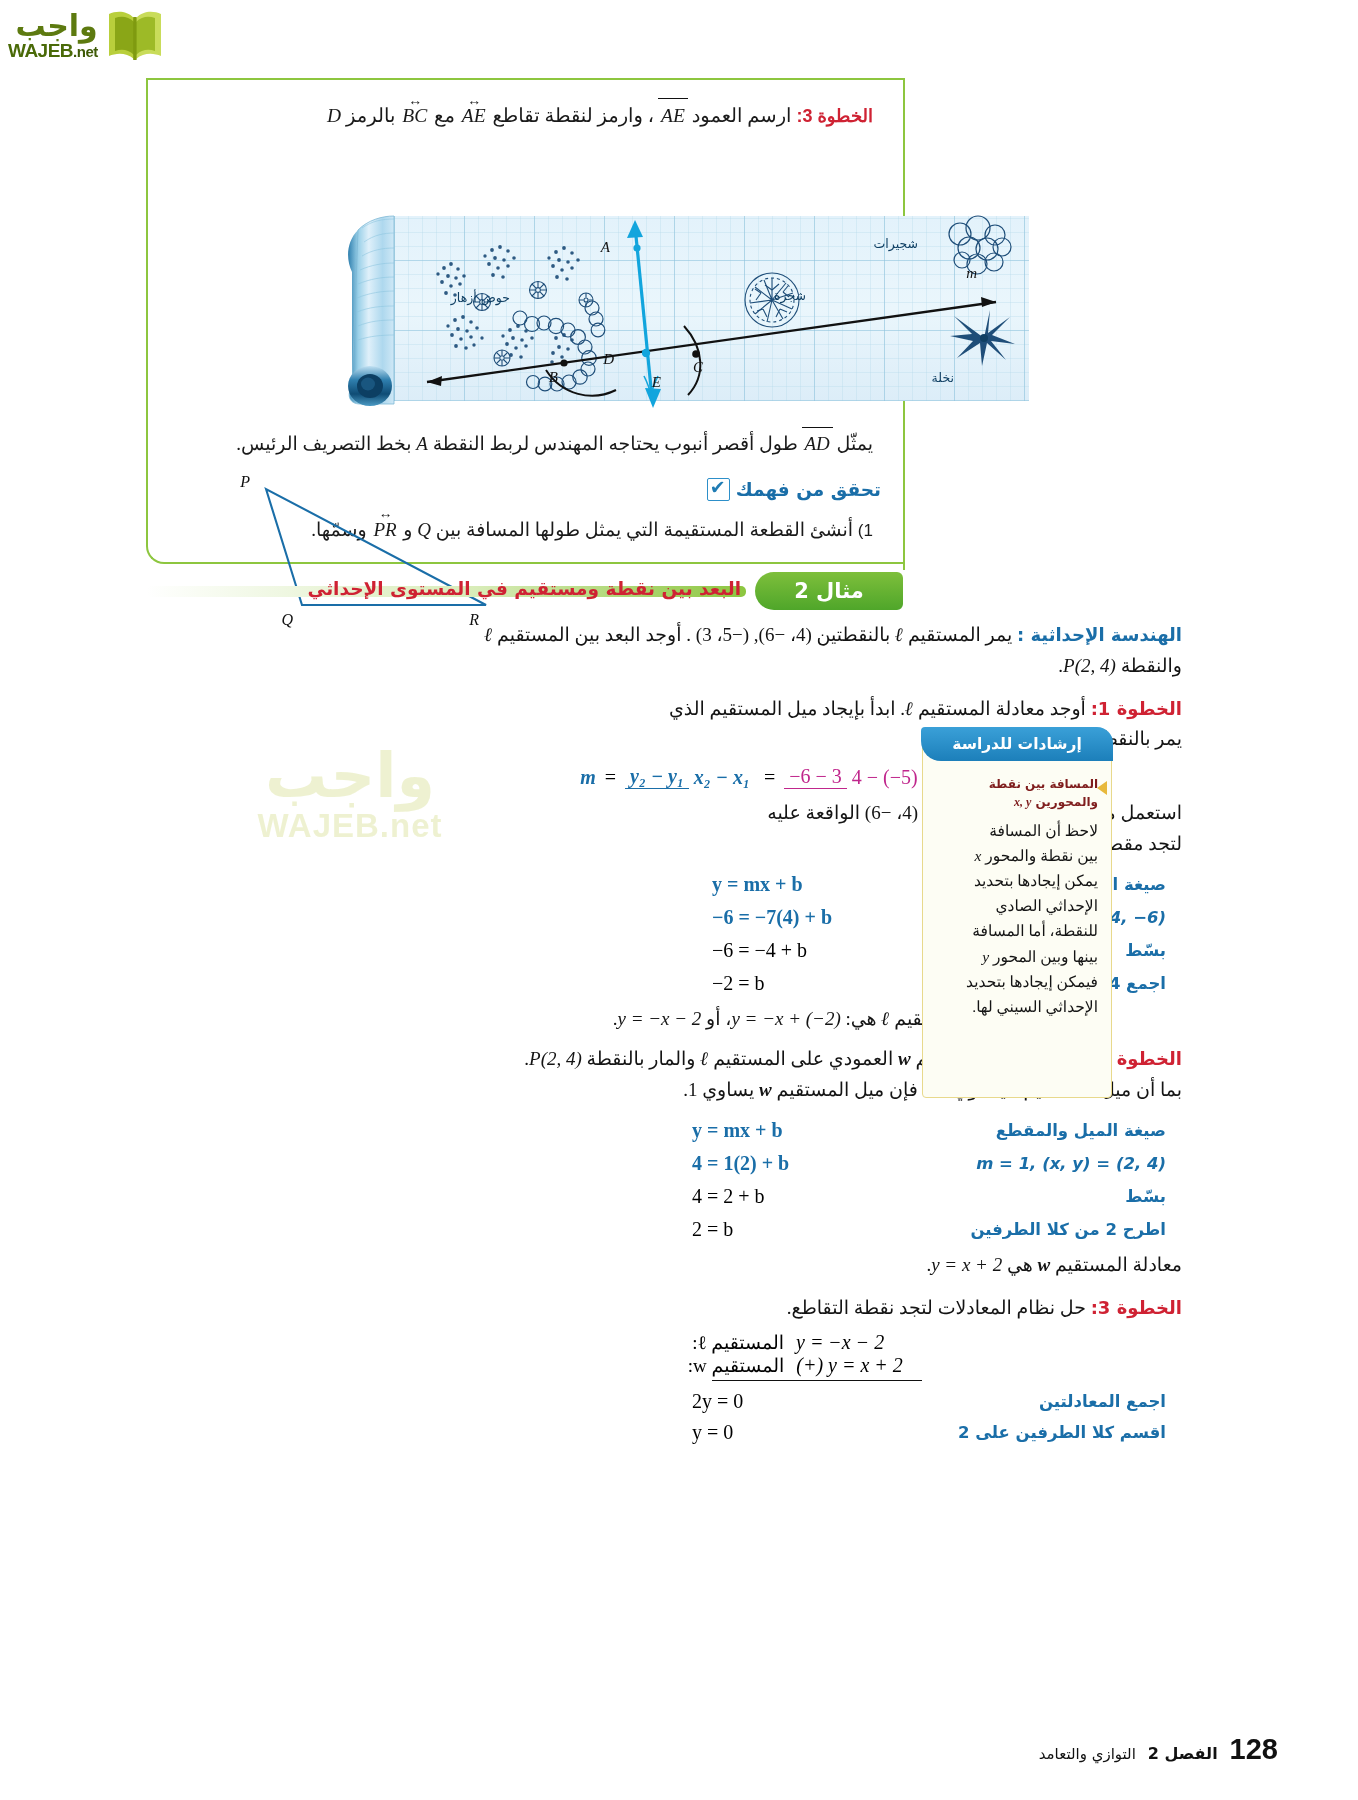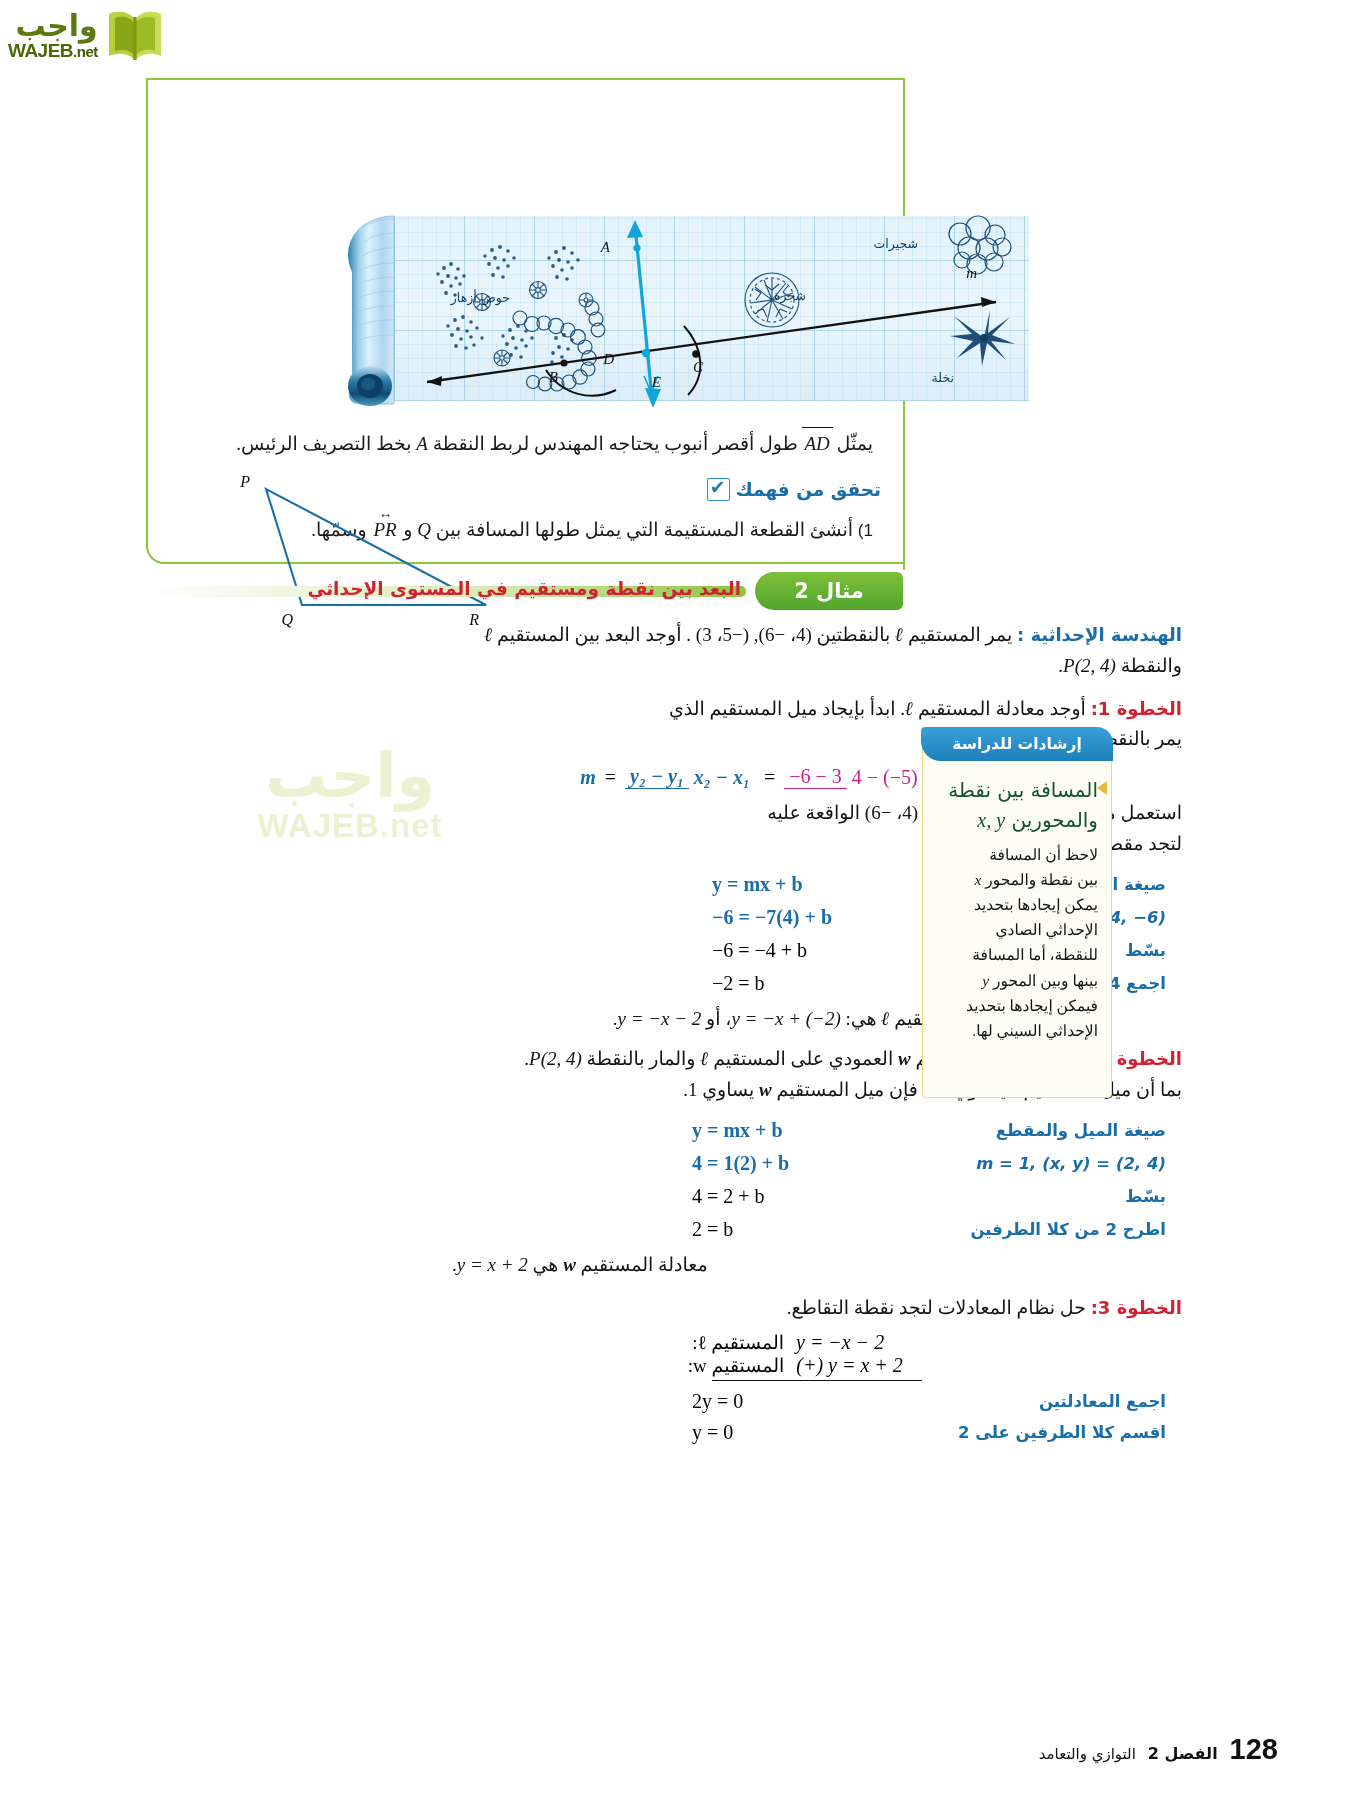--- a/index.html
+++ b/index.html
@@ -247,21 +247,21 @@
     position: absolute; right: -2px; top: -2px;
     width: 192px; height: 34px;
     background: linear-gradient(180deg,#3aa0d8 0%, #1c7fba 100%);
     border-radius: 4px 16px 0 20px;
     display: flex; align-items: center; justify-content: center;
     color: #ffffff; font-size: 15.5px; font-weight: bold;
     font-family: "DejaVu Sans", sans-serif;
   }
   .tip-body { padding: 46px 13px 10px 12px; text-align: right; }
   .tip-t1 {
-    color: #14532d; font-weight: normal; font-size: 20px;
+    color: #7f1d1d; font-weight: bold; font-size: 12px;
     font-family: "DejaVu Sans", sans-serif; line-height: 1.5;
   }
   .tip-t1 .v { font-style: italic; font-family: "Liberation Serif", serif; }
   .tip-p {
     margin-top: 7px; font-size: 15.5px; color: #141414;
     font-family: "Liberation Serif", serif; line-height: 1.62;
   }
   .tip-arrow {
     position: absolute; right: 4px; top: 52px;
     width: 0; height: 0;
@@ -302,20 +302,31 @@
 
 <div class="wm-center">
   <div class="wm-ar">واجب</div>
   <div class="wm-en">WAJEB.net</div>
 </div>
 
 <div class="page">
 
   <div class="green-panel">
 
+    <div class="step3-line">
+      <span class="step-label">الخطوة 3:</span>
+      <span>ارسم العمود</span>
+      <span class="ovl">AE</span>
+      <span>، وارمز لنقطة تقاطع</span>
+      <span class="ovl both">AE</span>
+      <span>مع</span>
+      <span class="ovl both">BC</span>
+      <span>بالرمز</span>
+      <span class="mi">D</span>
+    </div>
 
     <div class="illus">
       <svg width="705" height="222" viewBox="0 0 705 222">
         <defs>
           <linearGradient id="paper" x1="0" y1="0" x2="0" y2="1">
             <stop offset="0" stop-color="#e3f2fb"></stop>
             <stop offset="0.5" stop-color="#eaf6fc"></stop>
             <stop offset="1" stop-color="#dcedf8"></stop>
           </linearGradient>
           <linearGradient id="roll" x1="0" y1="0" x2="1" y2="0">
@@ -720,21 +731,21 @@
         <td class="eq-note">بسّط</td>
         <td class="eq-math c2">4 = 2 + b</td>
       </tr>
       <tr>
         <td class="eq-note">اطرح 2 من كلا الطرفين</td>
         <td class="eq-math c2">2 = b</td>
       </tr>
     </tbody>
       </table>
 
-    <div class="ln" style="text-align:left">
+    <div class="ln" style="text-align:right">
       <span>معادلة المستقيم</span>
       <b class="mi">w</b>
       <span>هي</span>
       <span class="mi">y = x + 2</span><span>.</span>
     </div>
 
     <div class="ln" style="margin-top:12px">
       <span class="red">الخطوة 3:</span>
       <span>حل نظام المعادلات لتجد نقطة التقاطع.</span>
     </div>

